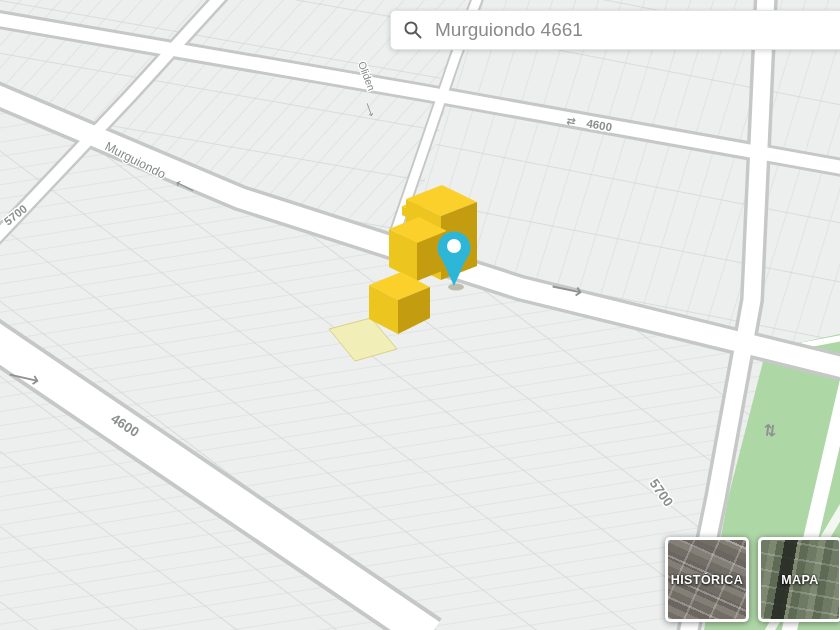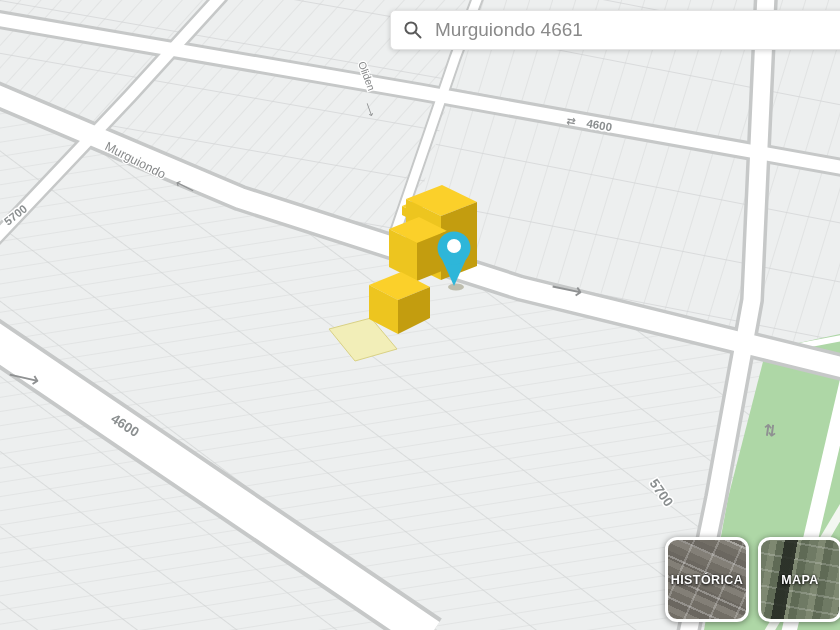--- a/index.html
+++ b/index.html
@@ -13,21 +13,21 @@
        font-family:"Liberation Sans", sans-serif;font-style:normal;}
   .arrow{fill:#8f9192;font-family:"DejaVu Sans", sans-serif;}
   
   .searchbar{position:absolute;left:390px;top:10px;width:470px;height:40px;background:#fff;
        border:1px solid #e3e3e3;border-radius:5px;box-shadow:0 1px 5px rgba(0,0,0,.18);
        display:flex;align-items:center;box-sizing:border-box;padding:0 12px;}
   .searchbar .mag{flex:0 0 auto;margin-right:10px;display:block;}
   .searchbar input{flex:1;border:none;outline:none;background:transparent;font-size:19px;
        color:#8a8a8a;font-family:"Liberation Sans", sans-serif;}
   
-  .thumb{position:absolute;top:537px;width:84px;height:85px;border:3px solid #fff;border-radius:12px;
+  .thumb{position:absolute;top:537px;width:84px;height:85px;border:3px solid #fff;border-radius:5px;
        box-shadow:0 1px 6px rgba(0,0,0,.45);box-sizing:border-box;display:flex;align-items:center;
        justify-content:center;cursor:pointer;overflow:hidden;}
   .thumb span{color:#fff;font-weight:700;font-size:12.5px;letter-spacing:.4px;
        text-shadow:0 1px 3px rgba(0,0,0,.9), 0 0 2px rgba(0,0,0,.7);}
   .thumb-historica{left:665px;background-color:#7a766e;background-image:
        repeating-linear-gradient(24deg, rgba(255,255,255,.28) 0 2px, transparent 2px 19px),
        repeating-linear-gradient(114deg, rgba(255,255,255,.22) 0 2px, transparent 2px 23px),
        repeating-linear-gradient(24deg, #726e66 0 7px, #837f77 7px 13px, #6b6760 13px 21px),
        repeating-linear-gradient(114deg, rgba(58,56,50,.55) 0 5px, rgba(132,128,120,.55) 5px 11px);}
   .thumb-mapa{left:758px;background-color:#75806b;background-image:

